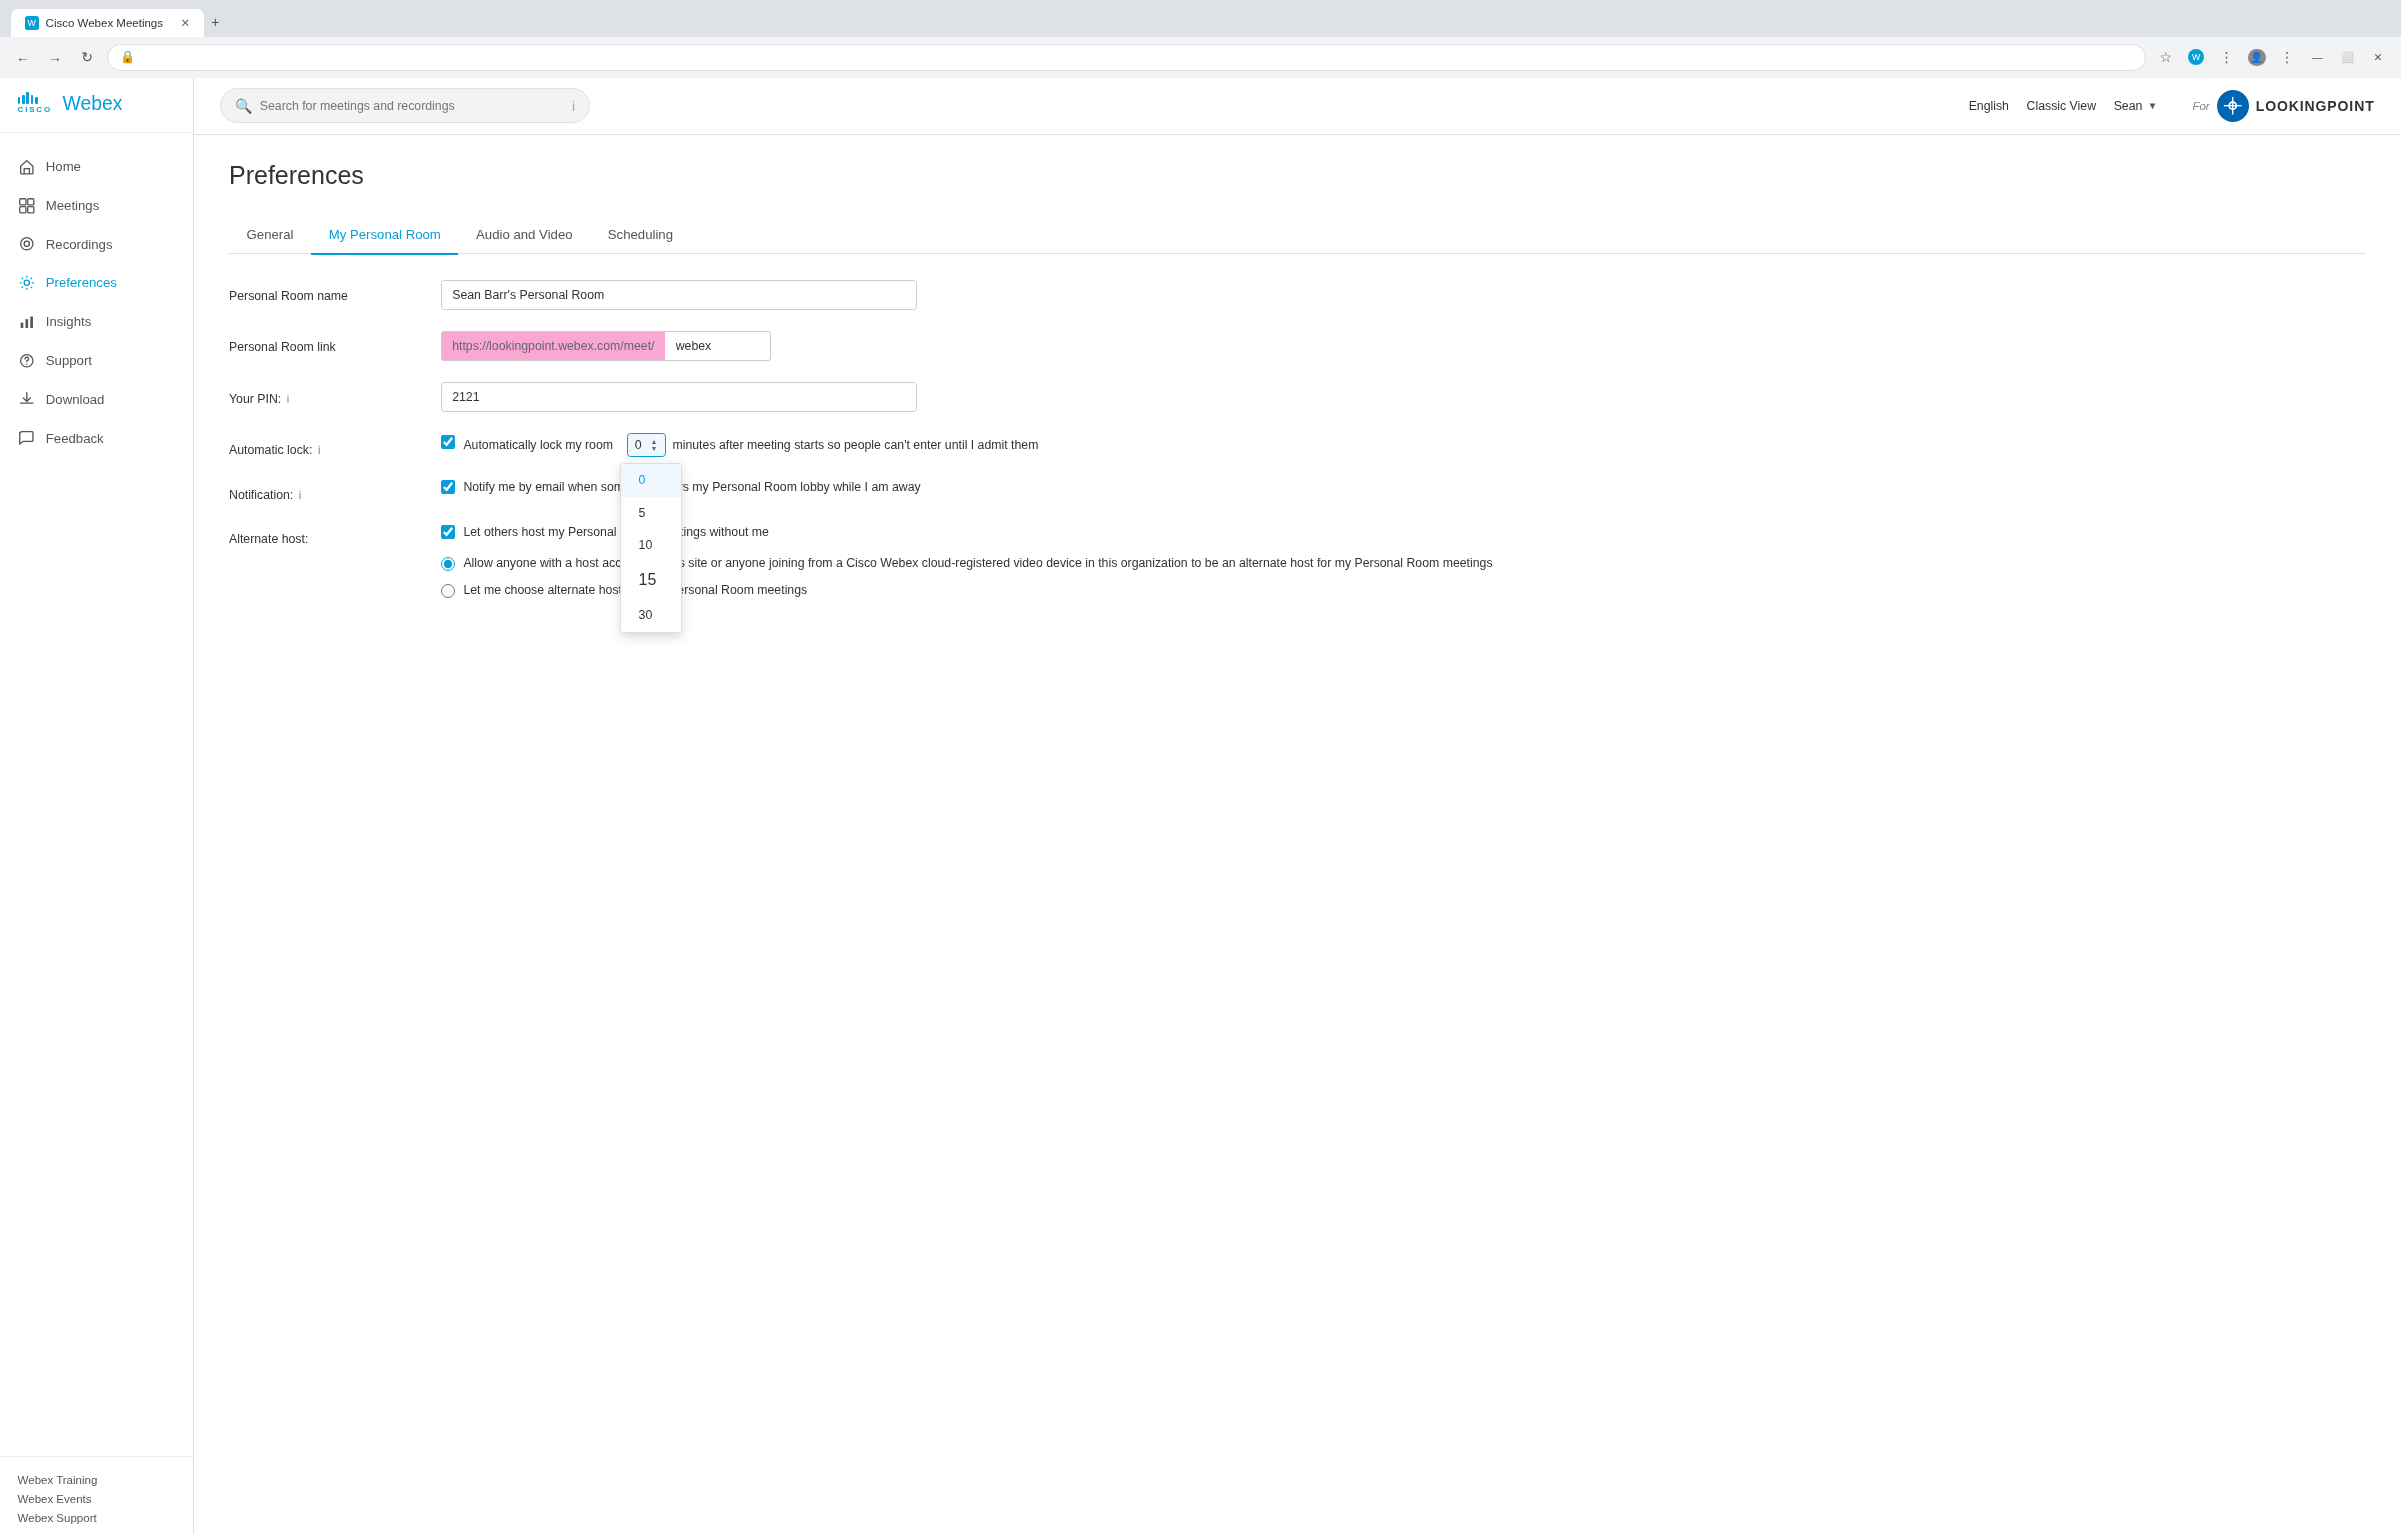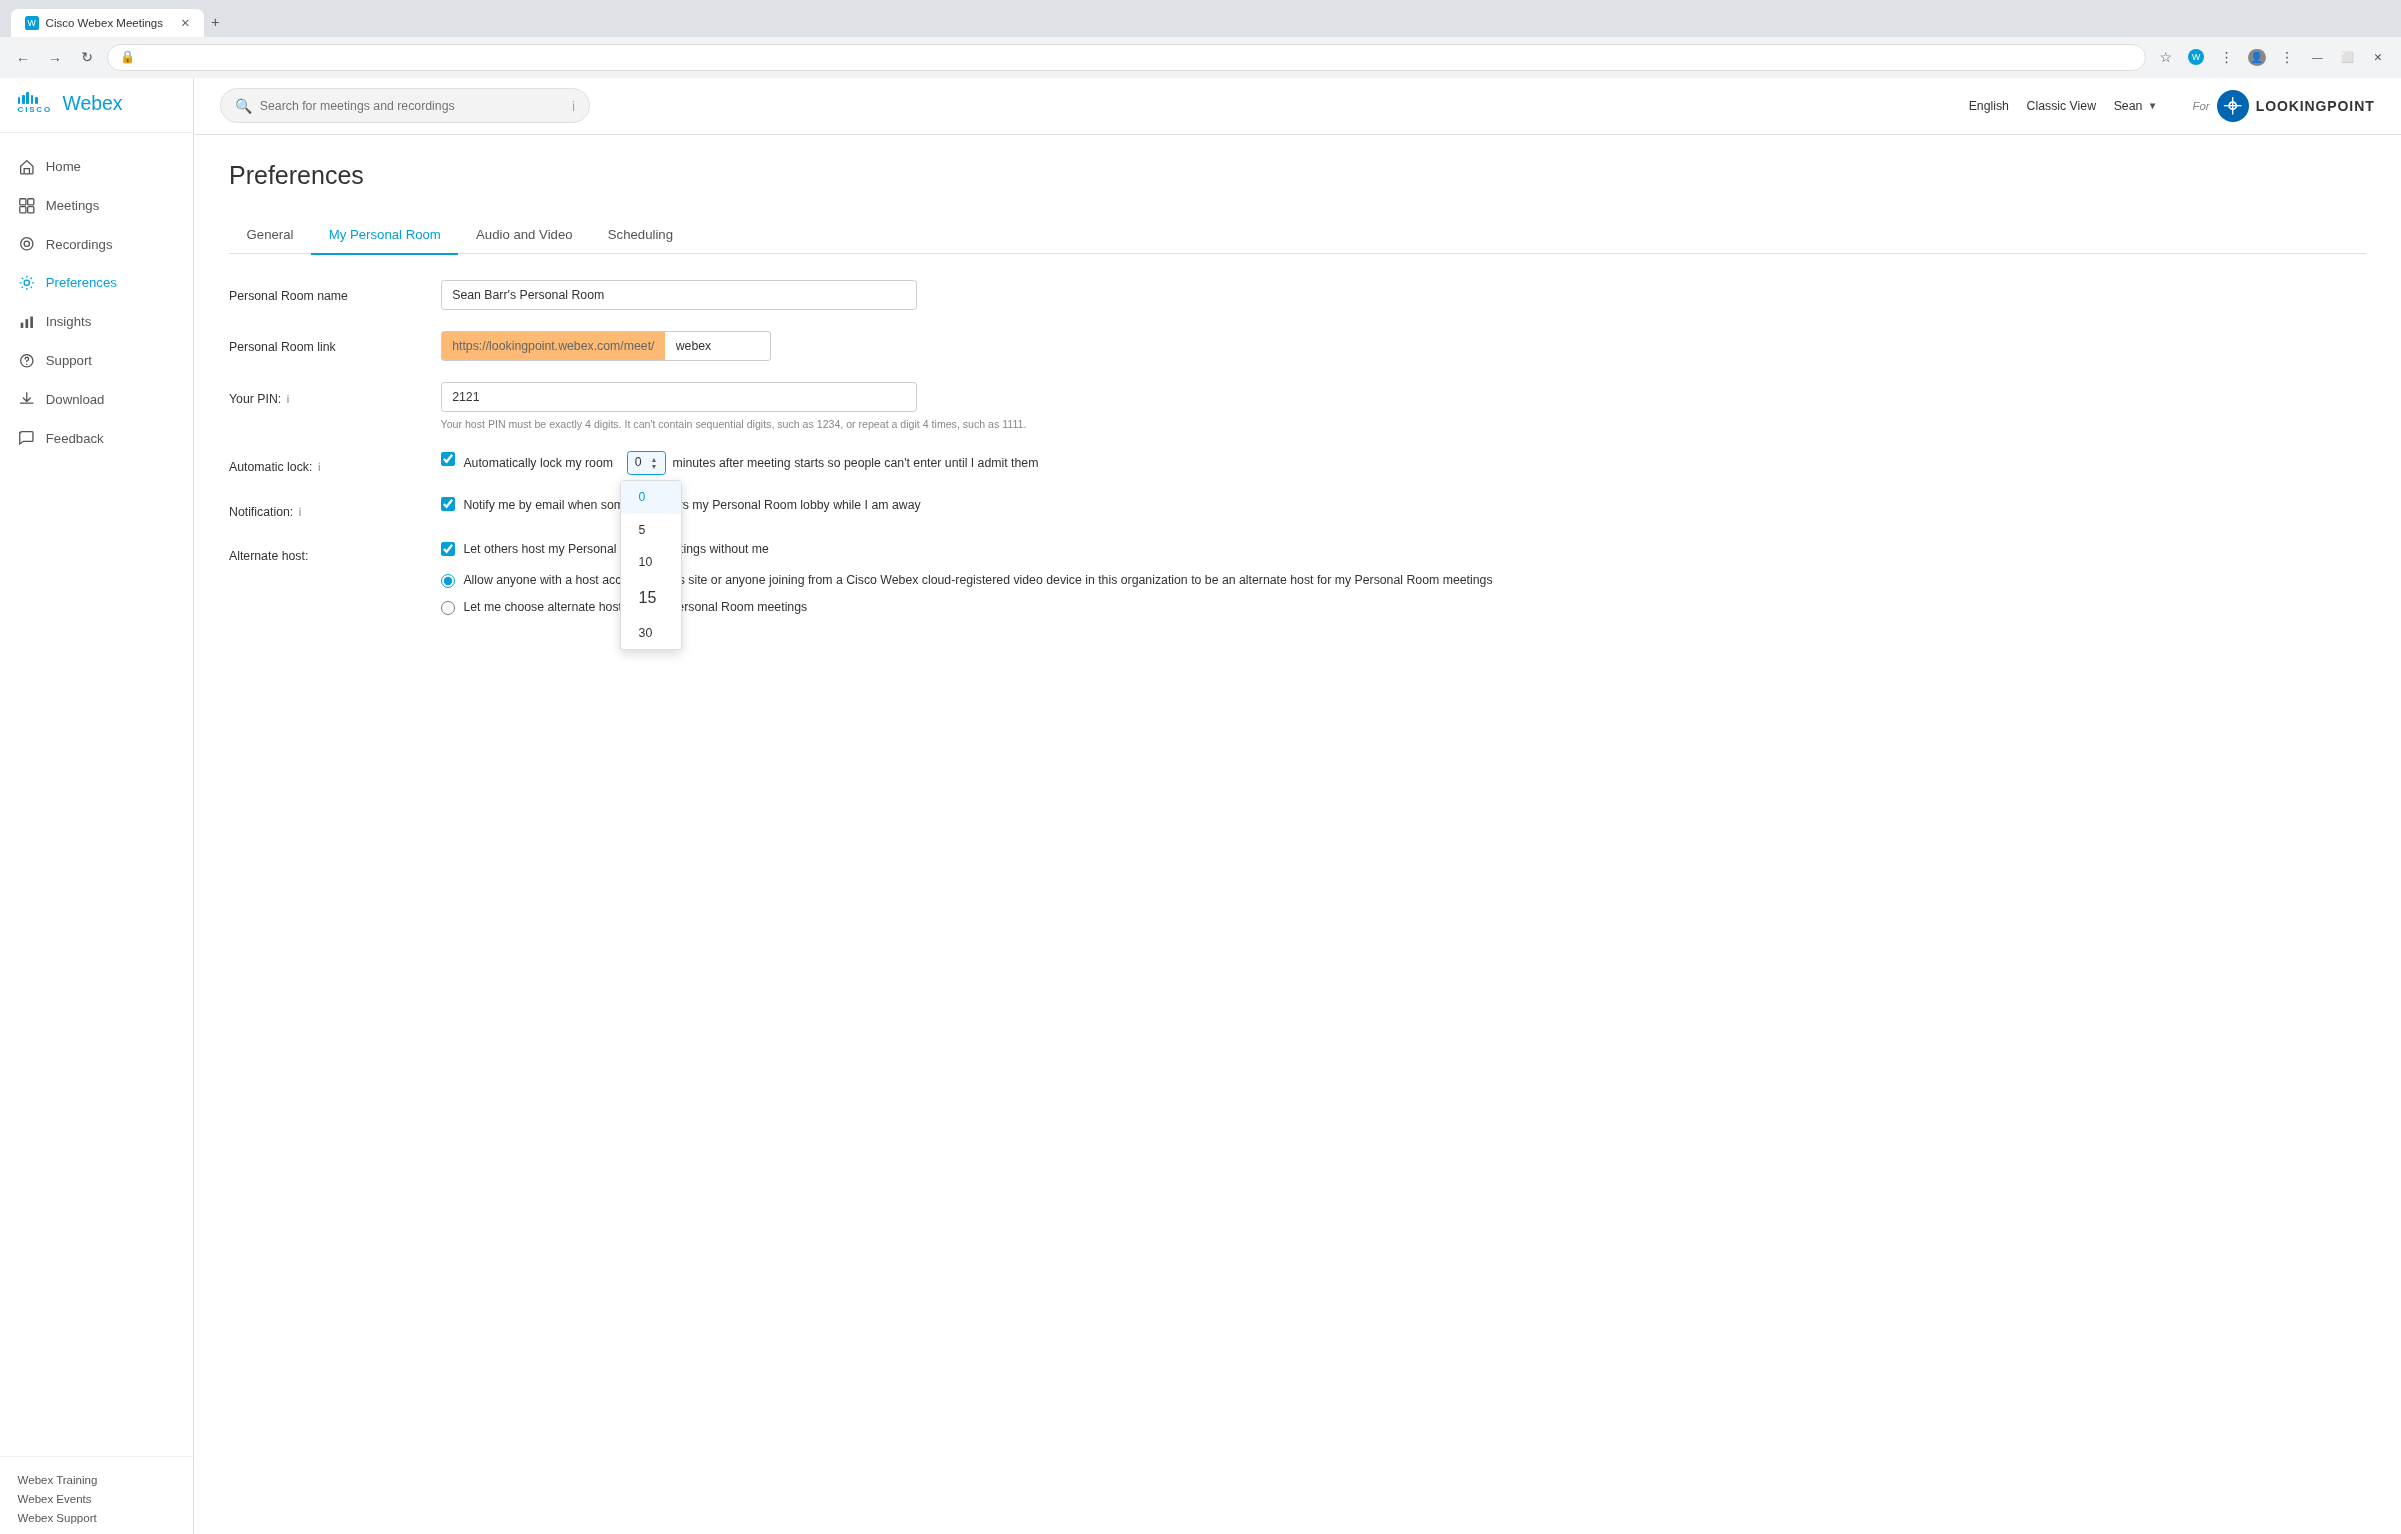--- a/index.html
+++ b/index.html
@@ -64,21 +64,21 @@
 
     
     .form-row { display: flex; align-items: flex-start; margin-bottom: 21px; gap: 17.6px; }
     .form-label { width: 194px; font-size: 12.3px; color: #333; padding-top: 8.8px; flex-shrink: 0; display: flex; align-items: center; gap: 5.3px; }
     .form-label .info-icon { color: #888; font-size: 11.5px; cursor: pointer; }
     .form-control { flex: 1; }
     .input-field { width: 100%; border: 0.9px solid #ccc; border-radius: 3.5px; padding: 7px 10.6px; font-size: 12.3px; color: #333; outline: none; }
     .input-hint { font-size: 10.6px; color: #888; margin-top: 5.3px; }
 
     .url-input-row { display: flex; align-items: center; gap: 0; }
-    .url-prefix { border: 0.9px solid #ccc; border-right: none; border-radius: 3.5px 0 0 3.5px; padding: 7px 10.6px; font-size: 12.3px; color: #666; background: #fdba74; white-space: nowrap; }
+    .url-prefix { border: 0.9px solid #ccc; border-right: none; border-radius: 3.5px 0 0 3.5px; padding: 7px 10.6px; font-size: 12.3px; color: #666; background: #f9a8d4; white-space: nowrap; }
     .url-suffix { border: 0.9px solid #ccc; border-left: none; border-radius: 0 3.5px 3.5px 0; padding: 7px 10.6px; font-size: 12.3px; color: #333; background: #fff; outline: none; width: 106px; }
 
     
     .checkbox-row { display: flex; align-items: flex-start; gap: 8.8px; }
     .checkbox-row input[type=checkbox] { margin-top: 1.8px; accent-color: #049fd9; width: 14px; height: 14px; flex-shrink: 0; }
     .checkbox-label { font-size: 12.3px; color: #333; line-height: 1.5; }
 
     
     .radio-row { display: flex; align-items: flex-start; gap: 8.8px; margin-top: 8.8px; }
     .radio-row input[type=radio] { margin-top: 2.6px; accent-color: #049fd9; width: 14px; height: 14px; flex-shrink: 0; }
@@ -298,21 +298,20 @@
         </div>
       </div>
 
       <div class="form-row">
         <div class="form-label">
           <span>Your PIN:</span>
           <span class="info-icon">ℹ</span>
         </div>
         <div class="form-control">
           <input type="text" class="input-field" style="max-width: 476px;" value="2121">
-          <div class="input-hint">Your host PIN must be exactly 4 digits. It can't contain sequential digits, such as 1234, or repeat a digit 4 times, such as 1111.</div>
         </div>
       </div>
 
       <div class="form-row" style="align-items:flex-start;">
         <div class="form-label">
           <span>Automatic lock:</span>
           <span class="info-icon">ℹ</span>
         </div>
         <div class="form-control">
           <div class="checkbox-row">

